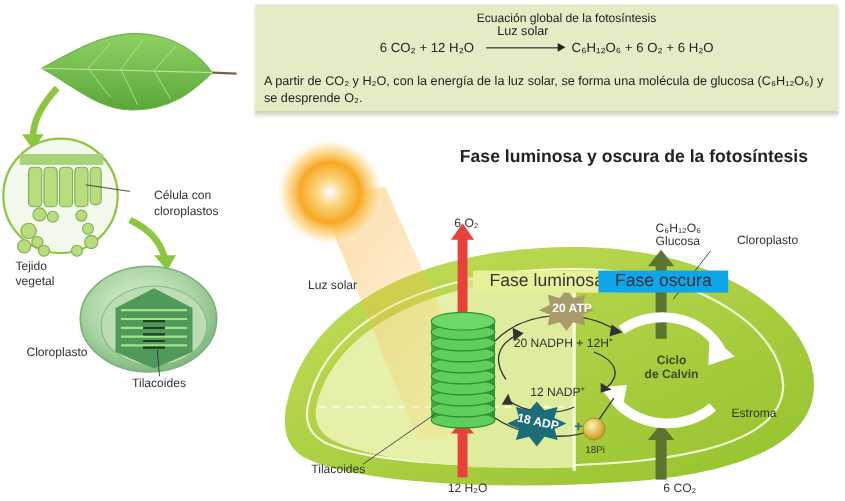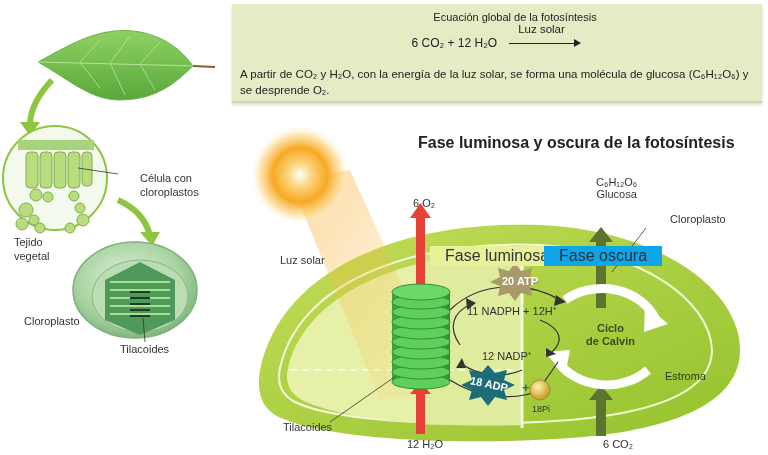--- a/index.html
+++ b/index.html
@@ -22,20 +22,21 @@
 <body>
 
 <div class="abs eqbox">
   <div class="abs eq-title">Ecuación global de la fotosíntesis</div>
   <div class="abs eq-line">
     <span>6 CO₂ + 12 H₂O</span>
     <span class="arrowlbl">
       <span class="t">Luz solar</span>
       <span class="l"></span>
     </span>
+    <span>C₆H₁₂O₆ + 6 O₂ + 6 H₂O</span>
   </div>
   <div class="abs eq-desc">
     <div>A partir de CO₂ y H₂O, con la energía de la luz solar, se forma una molécula de glucosa (C₆H₁₂O₆) y</div>
     <div>se desprende O₂.</div>
   </div>
 </div>
 
 <svg class="abs" style="left:0;top:0" width="240" height="455">
   <defs>
     <linearGradient id="leafg" x1="0" y1="0" x2="0" y2="1">
@@ -223,30 +224,30 @@
   <polygon points="275,163 281,171 292,168 290,177 300,182 290,186 292,196 281,193 275,201 269,193 258,196 260,186 250,182 260,177 258,168 269,171" fill="#a89a6a"></polygon>
 
   <polygon points="248,265 255,273 267,270 264,280 275,285 264,290 267,300 255,297 248,306 241,297 229,300 232,290 221,285 232,280 229,270 241,273" fill="#1c6d78"></polygon>
 
   <circle cx="300" cy="290" r="10" fill="url(#pig)" stroke="#a8821c" stroke-width="0.8"></circle>
 </svg>
 
 <div class="abs lbl" style="left:280px;top:254px">Luz solar</div>
 <div class="abs lbl" style="left:413px;top:197px">6 O₂</div>
 <div class="abs lbl" style="left:407px;top:438px">12 H₂O</div>
-<div class="abs lbl" style="left:596px;top:176px;text-align:center;line-height:12px">
+<div class="abs lbl" style="left:596px;top:202px;line-height:12px">
   <div>C₆H₁₂O₆</div>
   <div>Glucosa</div>
 </div>
 <div class="abs lbl" style="left:603px;top:438px">6 CO₂</div>
 <div class="abs lbl" style="left:670px;top:213px">Cloroplasto</div>
 <div class="abs lbl tag" style="left:430px;top:246px;background:#e9f09a">Fase luminosa</div>
 <div class="abs lbl tag" style="left:544px;top:246px;background:#0ea5e9">Fase oscura</div>
 <div class="abs lbl bold" style="left:502px;top:275px;color:#ffffff">20 ATP</div>
-<div class="abs lbl" style="left:467px;top:303px">11 NADPH + 12H⁺</div>
+<div class="abs lbl" style="left:467px;top:303px">20 NADPH + 12H⁺</div>
 <div class="abs lbl" style="left:482px;top:348px">12 NADP⁺</div>
 <div class="abs lbl bold" style="left:470px;top:378px;color:#ffffff;transform:rotate(12deg)">18 ADP</div>
 <div class="abs lbl bold" style="left:522px;top:380px;color:#1c6d78;font-size:13px">+</div>
 <div class="abs lbl" style="left:532px;top:404px;font-size:9px">18Pi</div>
 <div class="abs lbl bold" style="left:586px;top:322px;text-align:center;line-height:13px;color:#3e4a1e">
   <div>Ciclo</div>
   <div>de Calvin</div>
 </div>
 <div class="abs lbl" style="left:665px;top:370px;color:#2f3a18">Estroma</div>
 <div class="abs lbl" style="left:283px;top:421px">Tilacoides</div>

